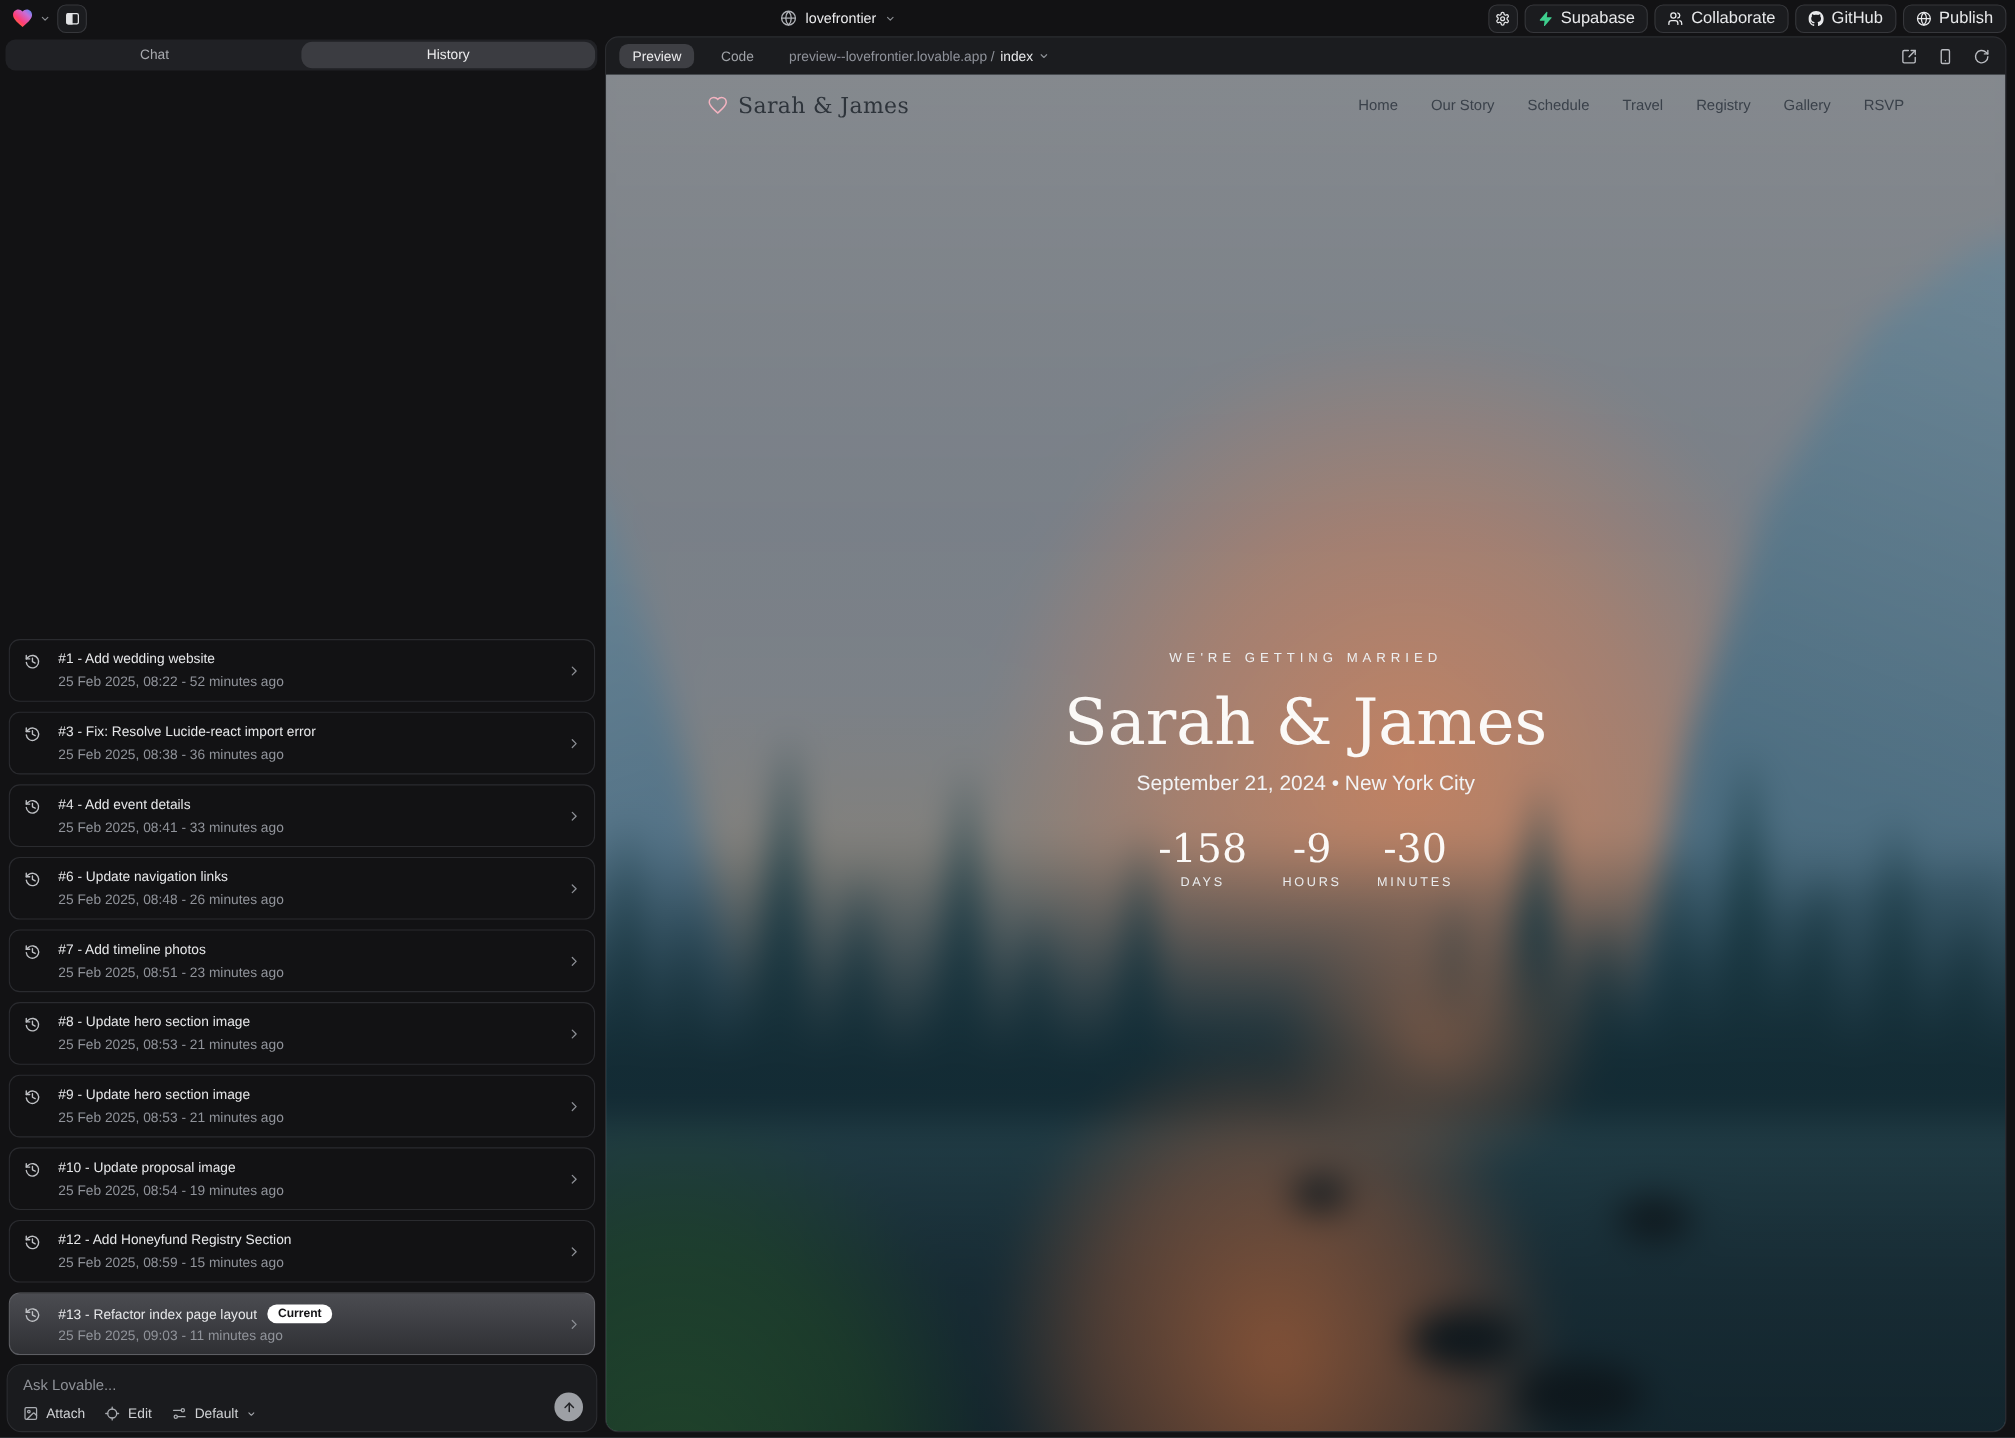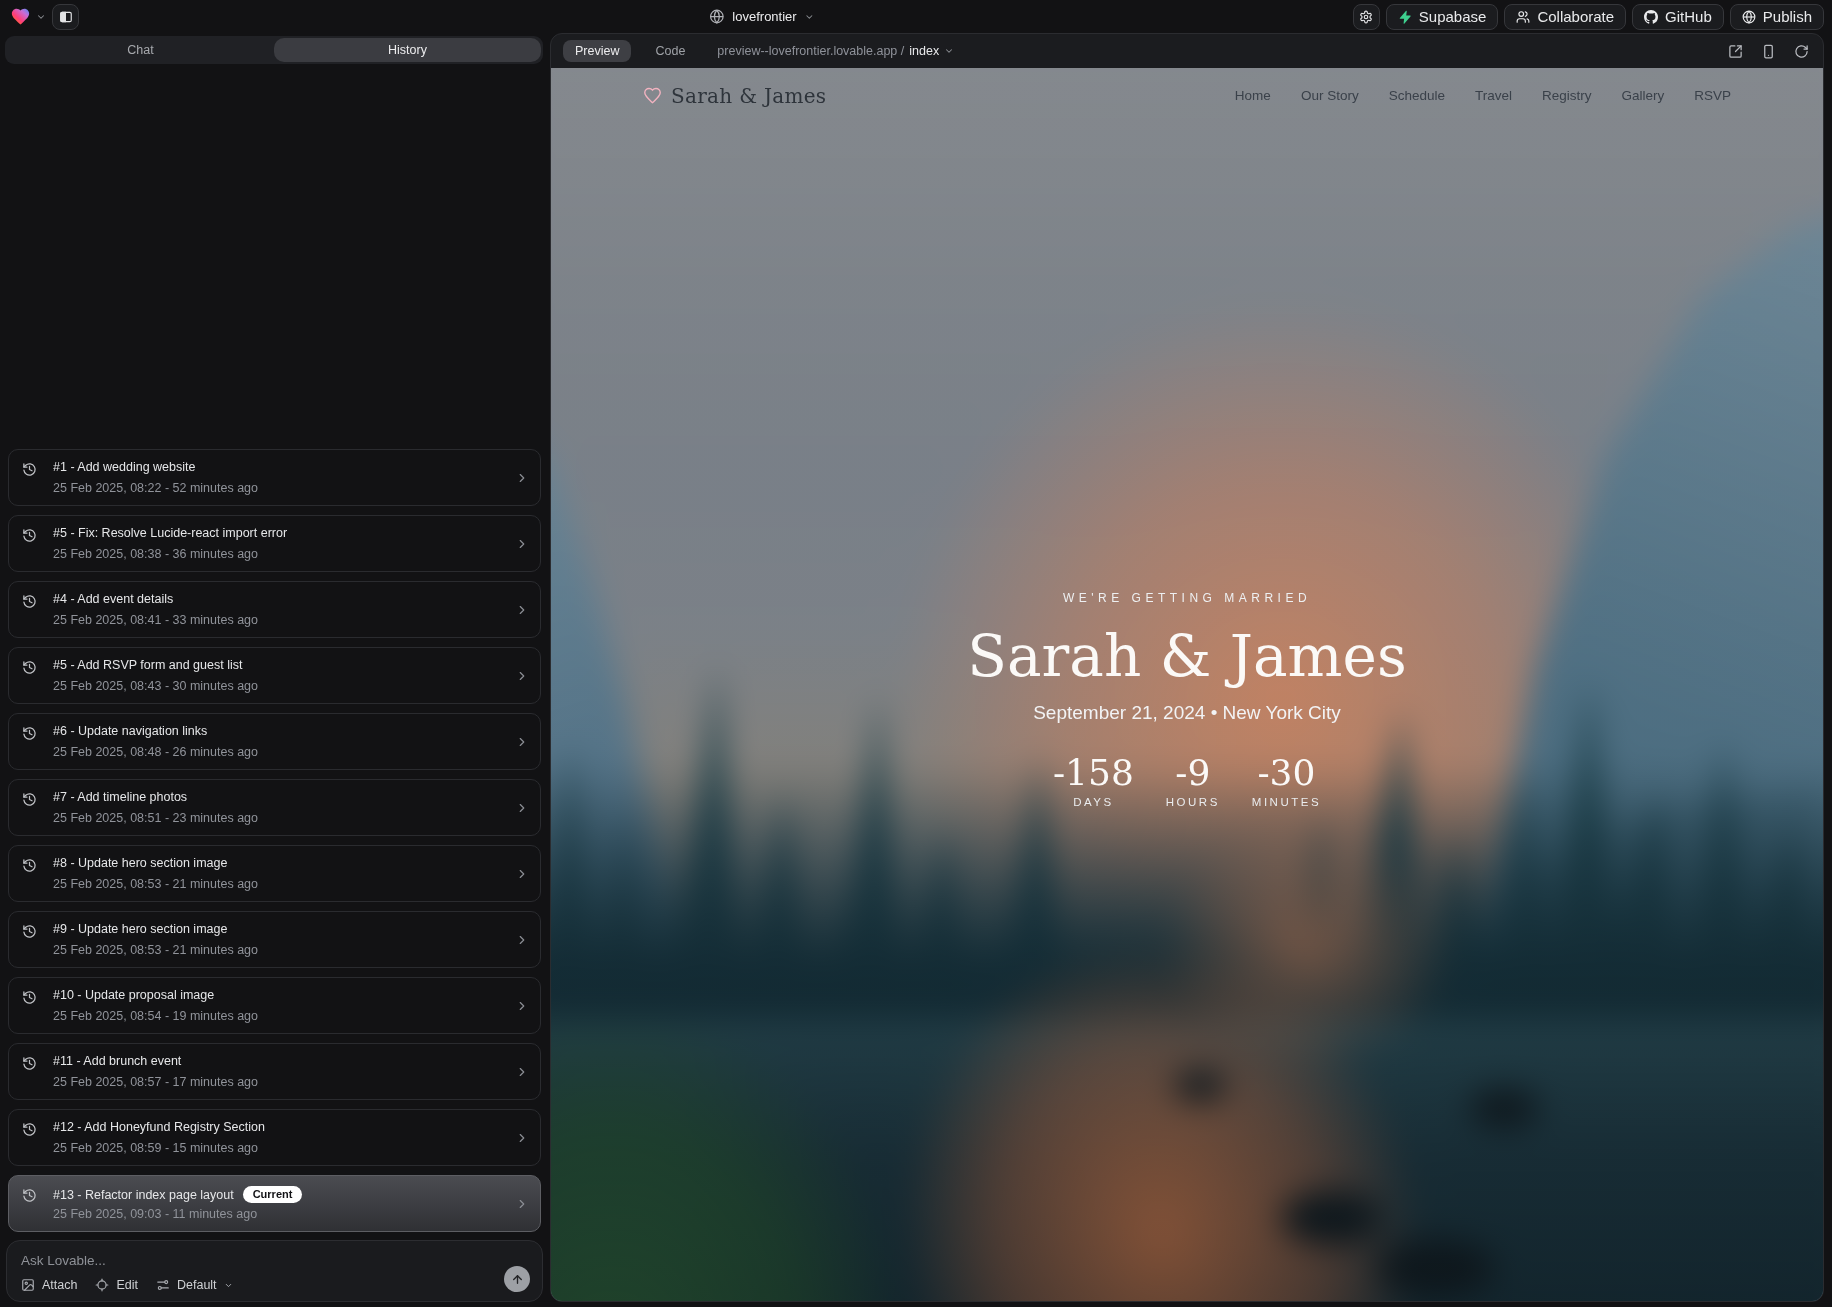--- a/index.html
+++ b/index.html
@@ -219,21 +219,21 @@
       </div>
 
 
       <div class="hitem">
         <span class="hicon"><svg viewBox="0 0 24 24" fill="none" stroke="currentColor" stroke-width="2" stroke-linecap="round" stroke-linejoin="round">
               <path d="M3 3v5h5"></path>
               <path d="M3.05 13A9 9 0 1 0 6 5.3L3 8"></path>
               <path d="M12 7v5l4 2"></path>
             </svg></span>
         <div class="htitle">
-            <span>#5 - Fix: Resolve Lucide-react import error</span>
+            <span>#3 - Fix: Resolve Lucide-react import error</span>
           </div>
         <div class="htime">25 Feb 2025, 08:38 - 36 minutes ago</div>
         <span class="hchev"><svg viewBox="0 0 24 24" fill="none" stroke="currentColor" stroke-width="2" stroke-linecap="round" stroke-linejoin="round">
               <path d="m9 18 6-6-6-6"></path>
             </svg></span>
       </div>
 
       <div class="hitem">
         <span class="hicon"><svg viewBox="0 0 24 24" fill="none" stroke="currentColor" stroke-width="2" stroke-linecap="round" stroke-linejoin="round">
               <path d="M3 3v5h5"></path>
@@ -242,34 +242,20 @@
             </svg></span>
         <div class="htitle">
             <span>#4 - Add event details</span>
           </div>
         <div class="htime">25 Feb 2025, 08:41 - 33 minutes ago</div>
         <span class="hchev"><svg viewBox="0 0 24 24" fill="none" stroke="currentColor" stroke-width="2" stroke-linecap="round" stroke-linejoin="round">
               <path d="m9 18 6-6-6-6"></path>
             </svg></span>
       </div>
 
-      <div class="hitem">
-        <span class="hicon"><svg viewBox="0 0 24 24" fill="none" stroke="currentColor" stroke-width="2" stroke-linecap="round" stroke-linejoin="round">
-              <path d="M3 3v5h5"></path>
-              <path d="M3.05 13A9 9 0 1 0 6 5.3L3 8"></path>
-              <path d="M12 7v5l4 2"></path>
-            </svg></span>
-        <div class="htitle">
-            <span>#5 - Add RSVP form and guest list</span>
-          </div>
-        <div class="htime">25 Feb 2025, 08:43 - 30 minutes ago</div>
-        <span class="hchev"><svg viewBox="0 0 24 24" fill="none" stroke="currentColor" stroke-width="2" stroke-linecap="round" stroke-linejoin="round">
-              <path d="m9 18 6-6-6-6"></path>
-            </svg></span>
-      </div>
 
       <div class="hitem">
         <span class="hicon"><svg viewBox="0 0 24 24" fill="none" stroke="currentColor" stroke-width="2" stroke-linecap="round" stroke-linejoin="round">
               <path d="M3 3v5h5"></path>
               <path d="M3.05 13A9 9 0 1 0 6 5.3L3 8"></path>
               <path d="M12 7v5l4 2"></path>
             </svg></span>
         <div class="htitle">
             <span>#6 - Update navigation links</span>
           </div>
@@ -332,34 +318,20 @@
             </svg></span>
         <div class="htitle">
             <span>#10 - Update proposal image</span>
           </div>
         <div class="htime">25 Feb 2025, 08:54 - 19 minutes ago</div>
         <span class="hchev"><svg viewBox="0 0 24 24" fill="none" stroke="currentColor" stroke-width="2" stroke-linecap="round" stroke-linejoin="round">
               <path d="m9 18 6-6-6-6"></path>
             </svg></span>
       </div>
 
-      <div class="hitem">
-        <span class="hicon"><svg viewBox="0 0 24 24" fill="none" stroke="currentColor" stroke-width="2" stroke-linecap="round" stroke-linejoin="round">
-              <path d="M3 3v5h5"></path>
-              <path d="M3.05 13A9 9 0 1 0 6 5.3L3 8"></path>
-              <path d="M12 7v5l4 2"></path>
-            </svg></span>
-        <div class="htitle">
-            <span>#11 - Add brunch event</span>
-          </div>
-        <div class="htime">25 Feb 2025, 08:57 - 17 minutes ago</div>
-        <span class="hchev"><svg viewBox="0 0 24 24" fill="none" stroke="currentColor" stroke-width="2" stroke-linecap="round" stroke-linejoin="round">
-              <path d="m9 18 6-6-6-6"></path>
-            </svg></span>
-      </div>
 
       <div class="hitem">
         <span class="hicon"><svg viewBox="0 0 24 24" fill="none" stroke="currentColor" stroke-width="2" stroke-linecap="round" stroke-linejoin="round">
               <path d="M3 3v5h5"></path>
               <path d="M3.05 13A9 9 0 1 0 6 5.3L3 8"></path>
               <path d="M12 7v5l4 2"></path>
             </svg></span>
         <div class="htitle">
             <span>#12 - Add Honeyfund Registry Section</span>
           </div>

